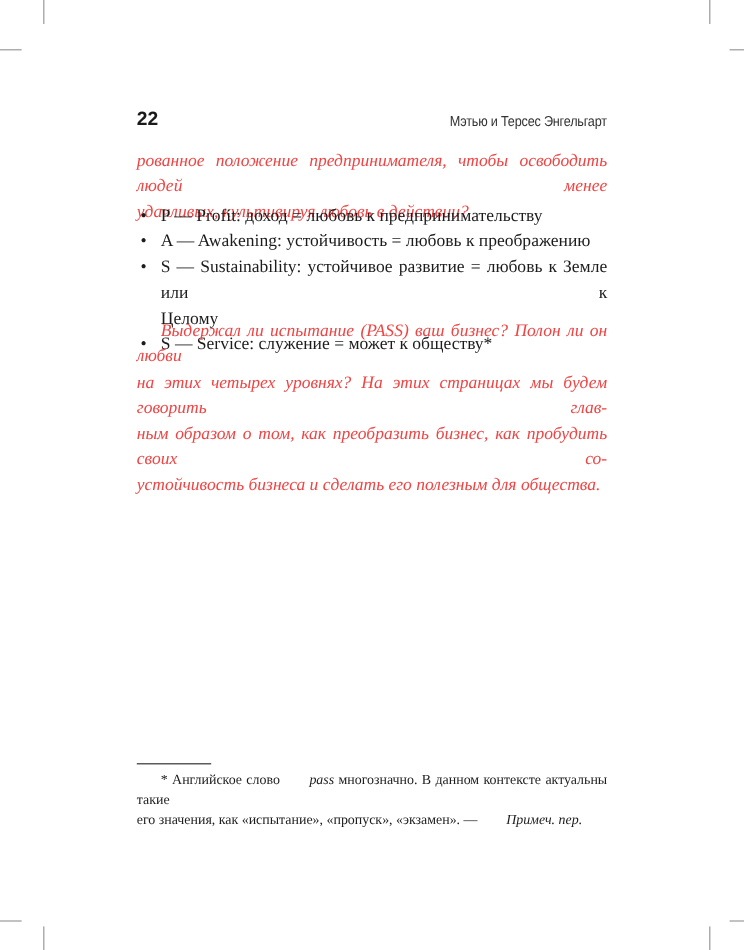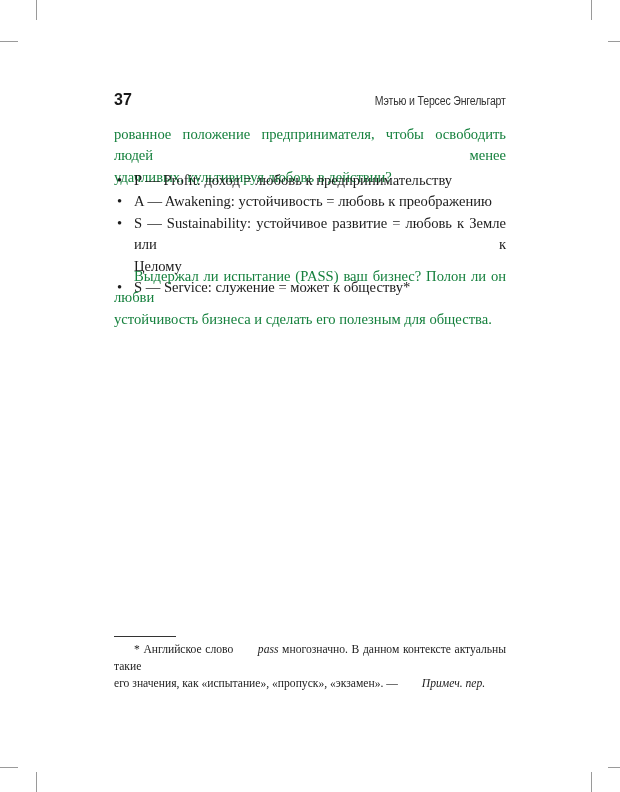--- a/index.html
+++ b/index.html
@@ -3,21 +3,21 @@
   <meta charset="utf-8">
   <style>
     html, body { margin: 0; padding: 0; background: #ffffff; }
     body { width: 620px; height: 792px; position: relative; overflow: hidden; color: #1a1a1a; }
     .crop { position: absolute; background: #9a9a9a; }
     .crop.v { width: 1px; height: 20px; }
     .crop.h { height: 1px; width: 18px; }
     .header { position: absolute; top: 90px; left: 114px; width: 392px; height: 20px; }
     .page-num { position: absolute; left: 0; top: 0; font-family: "Liberation Sans", sans-serif; font-weight: bold; font-size: 16px; line-height: 20px; }
     .running-head { position: absolute; right: 0; top: 2px; font-family: "Liberation Sans", sans-serif; font-size: 12px; line-height: 18px; letter-spacing: -0.2px; transform: scaleX(0.88); transform-origin: right center; color: #333; }
-    .body-text { position: absolute; left: 114px; width: 392px; font-family: "Liberation Serif", serif; font-size: 14.6px; line-height: 21.4px; color: #15803d; }
+    .body-text { position: absolute; left: 114px; width: 392px; font-family: "Liberation Serif", serif; font-size: 14.6px; line-height: 21.4px; color: #ef4444; font-style: italic; }
     .p1 { top: 124px; }
     .p1 span { display: block; text-align: justify; text-align-last: justify; }
     .p1 span.last { text-align-last: left; }
     ul.bullets { position: absolute; left: 114px; top: 170px; width: 392px; margin: 0; padding: 0; list-style: none; font-family: "Liberation Serif", serif; font-size: 14.6px; line-height: 21.4px; color: #1c1c1c; }
     ul.bullets li { position: relative; padding-left: 20px; }
     ul.bullets li .dot { position: absolute; left: 3px; top: 0; }
     ul.bullets li .line { display: block; text-align: justify; text-align-last: justify; }
     ul.bullets li .line.last { text-align-last: left; }
     .p2 { top: 266px; }
     .p2 span { display: block; text-align: justify; text-align-last: justify; }
@@ -36,21 +36,21 @@
 <div class="crop v" style="left:36px; top:0;"></div>
 <div class="crop v" style="left:591px; top:0;"></div>
 <div class="crop h" style="left:0; top:41px;"></div>
 <div class="crop h" style="left:608px; top:41px; width:12px;"></div>
 <div class="crop h" style="left:0; top:767px;"></div>
 <div class="crop h" style="left:608px; top:767px; width:12px;"></div>
 <div class="crop v" style="left:36px; top:772px;"></div>
 <div class="crop v" style="left:591px; top:772px;"></div>
 
 <div class="header">
-  <div class="page-num">37</div>
+  <div class="page-num">22</div>
   <div class="running-head">Мэтью и Терсес Энгельгарт</div>
 </div>
 
 <div class="body-text p1">
   <span>рованное положение предпринимателя, чтобы освободить людей менее</span>
   <span class="last">удачливых, культивируя любовь в действии?</span>
 </div>
 
 <ul class="bullets">
   <li>
@@ -67,20 +67,22 @@
     <span class="line last">Целому</span>
   </li>
   <li>
     <span class="dot">•</span>
     <span class="line last">S — Service: служение = может к обществу*</span>
   </li>
 </ul>
 
 <div class="body-text p2">
   <span class="first">Выдержал ли испытание (PASS) ваш бизнес? Полон ли он любви</span>
+  <span>на этих четырех уровнях? На этих страницах мы будем говорить глав-</span>
+  <span>ным образом о том, как преобразить бизнес, как пробудить своих со-</span>
   <span class="last">устойчивость бизнеса и сделать его полезным для общества.</span>
 </div>
 
 <div class="fn-rule"></div>
 <div class="footnote">
   <span class="first"><span style="display:inline">*</span><span style="display:inline"> Английское слово </span><i>pass</i><span style="display:inline"> многозначно. В данном контексте актуальны такие</span></span>
   <span class="last"><span style="display:inline">его значения, как «испытание», «пропуск», «экзамен». — </span><i>Примеч. пер.</i></span>
 </div>
 
 </body></html>

